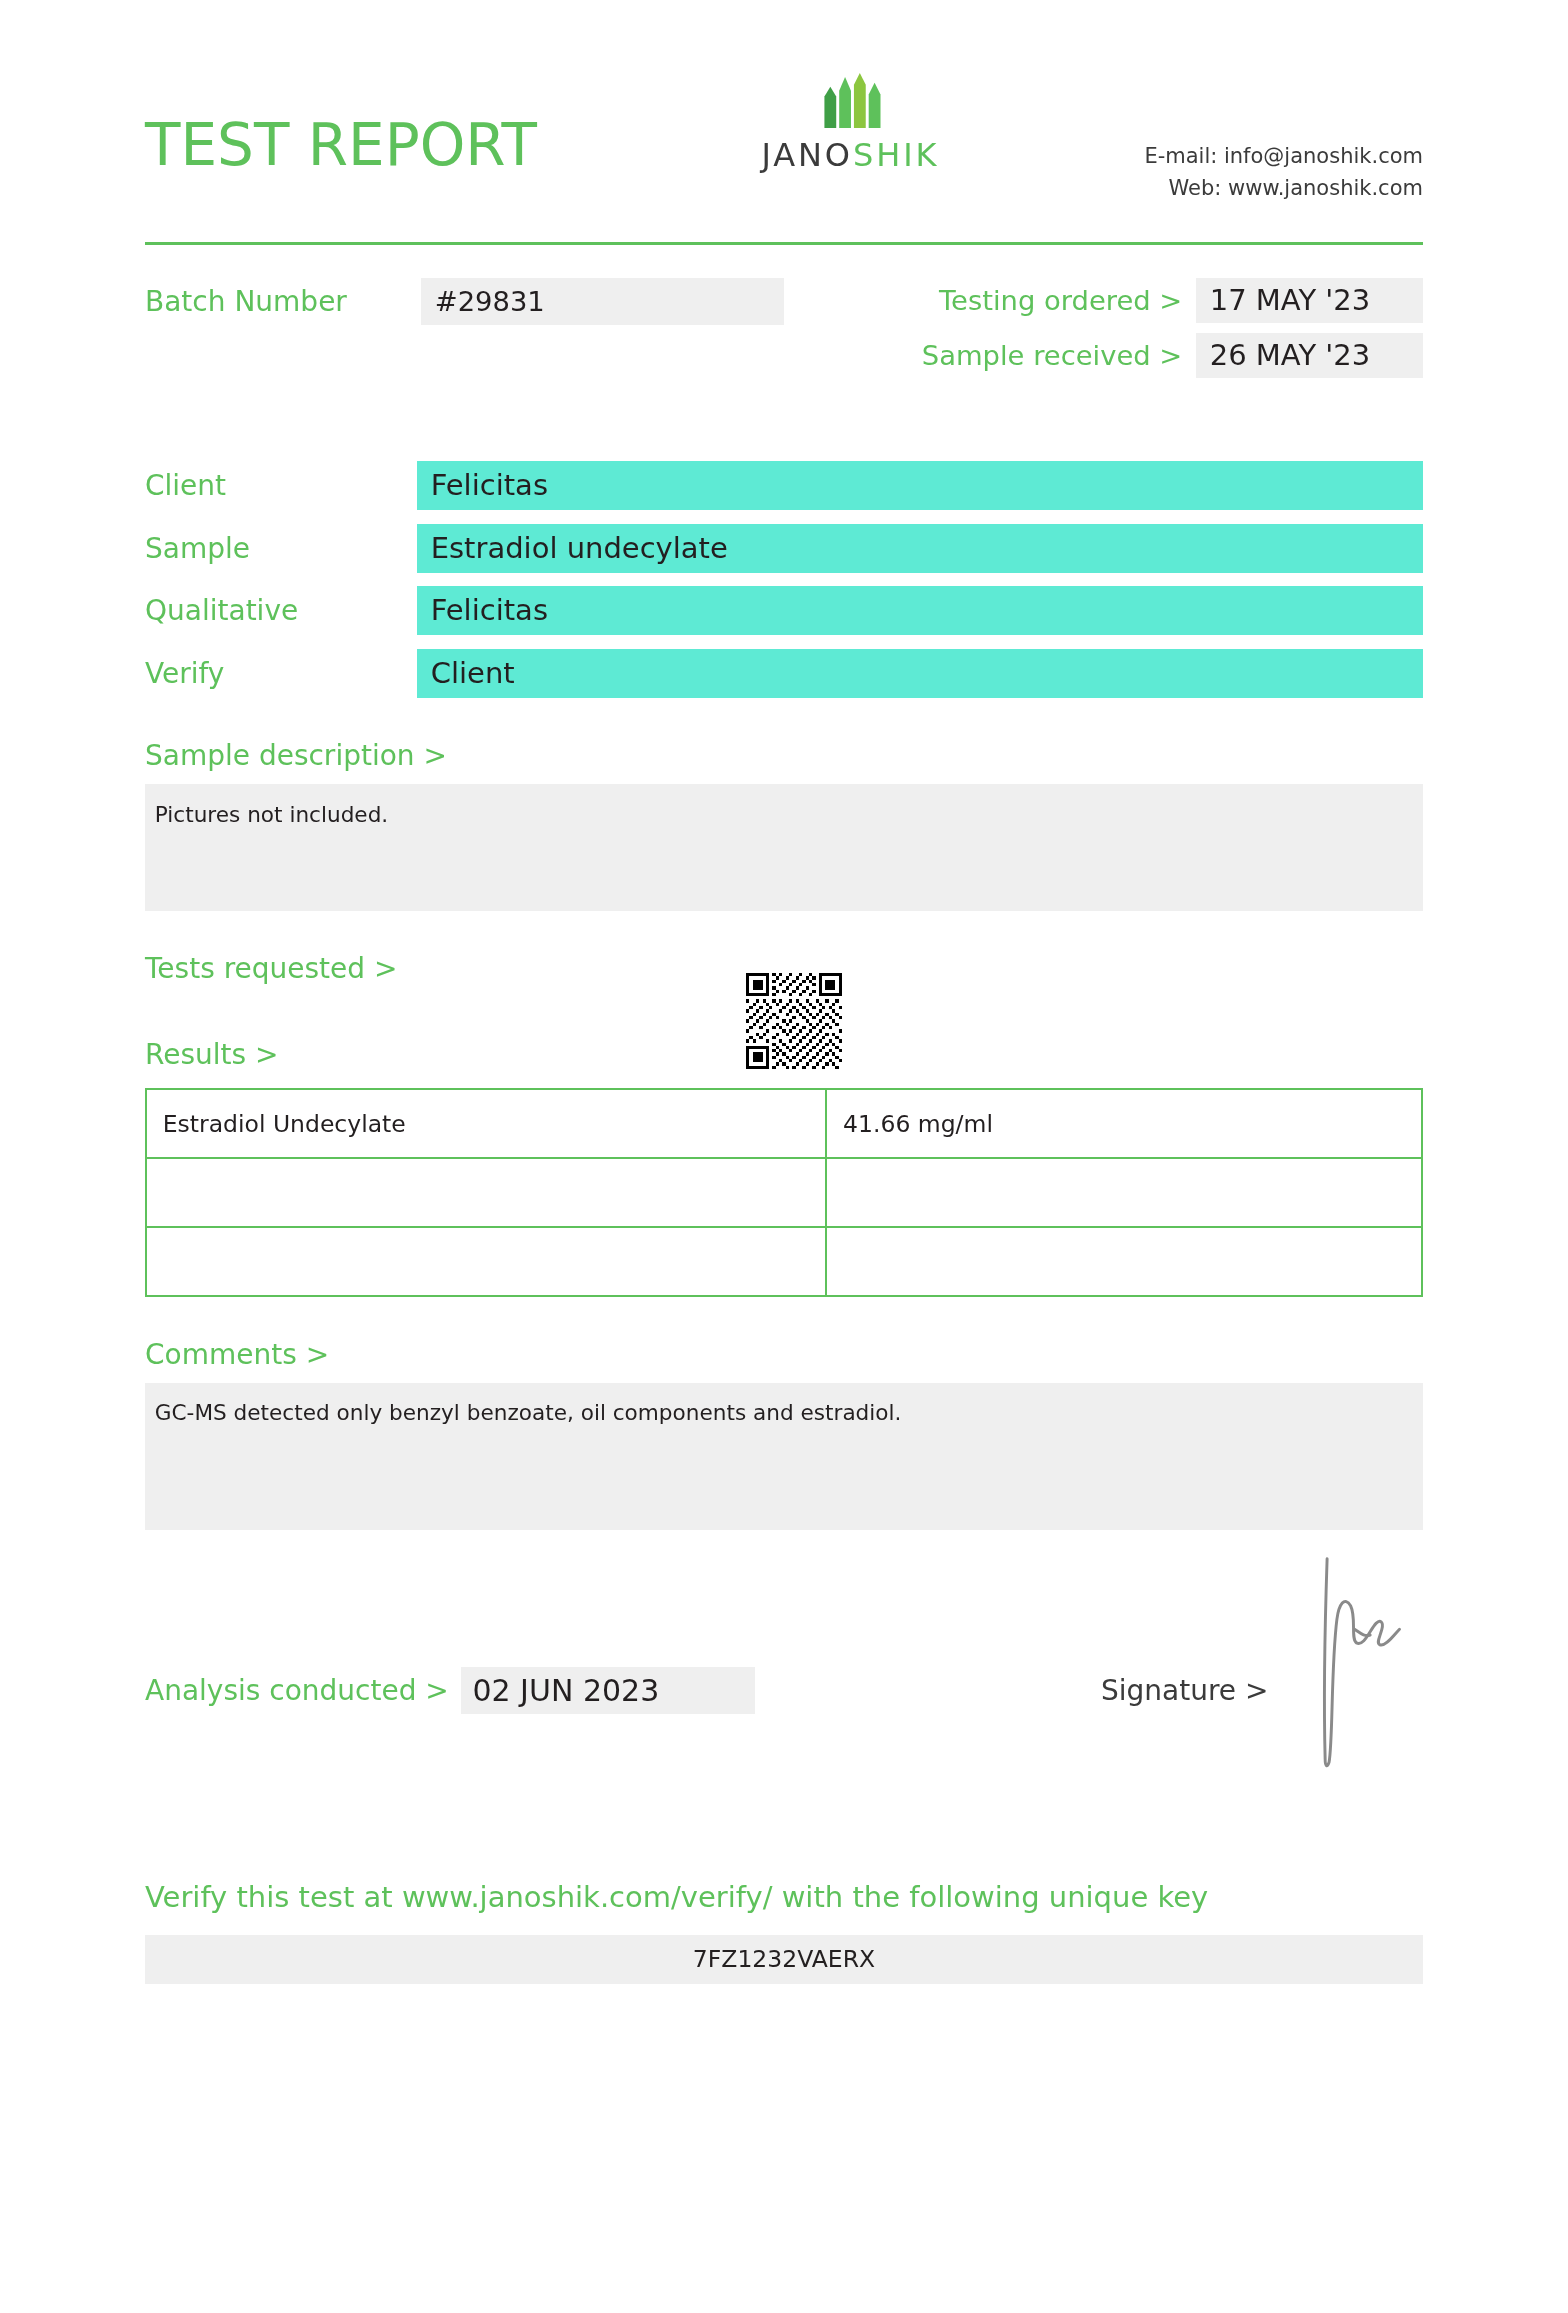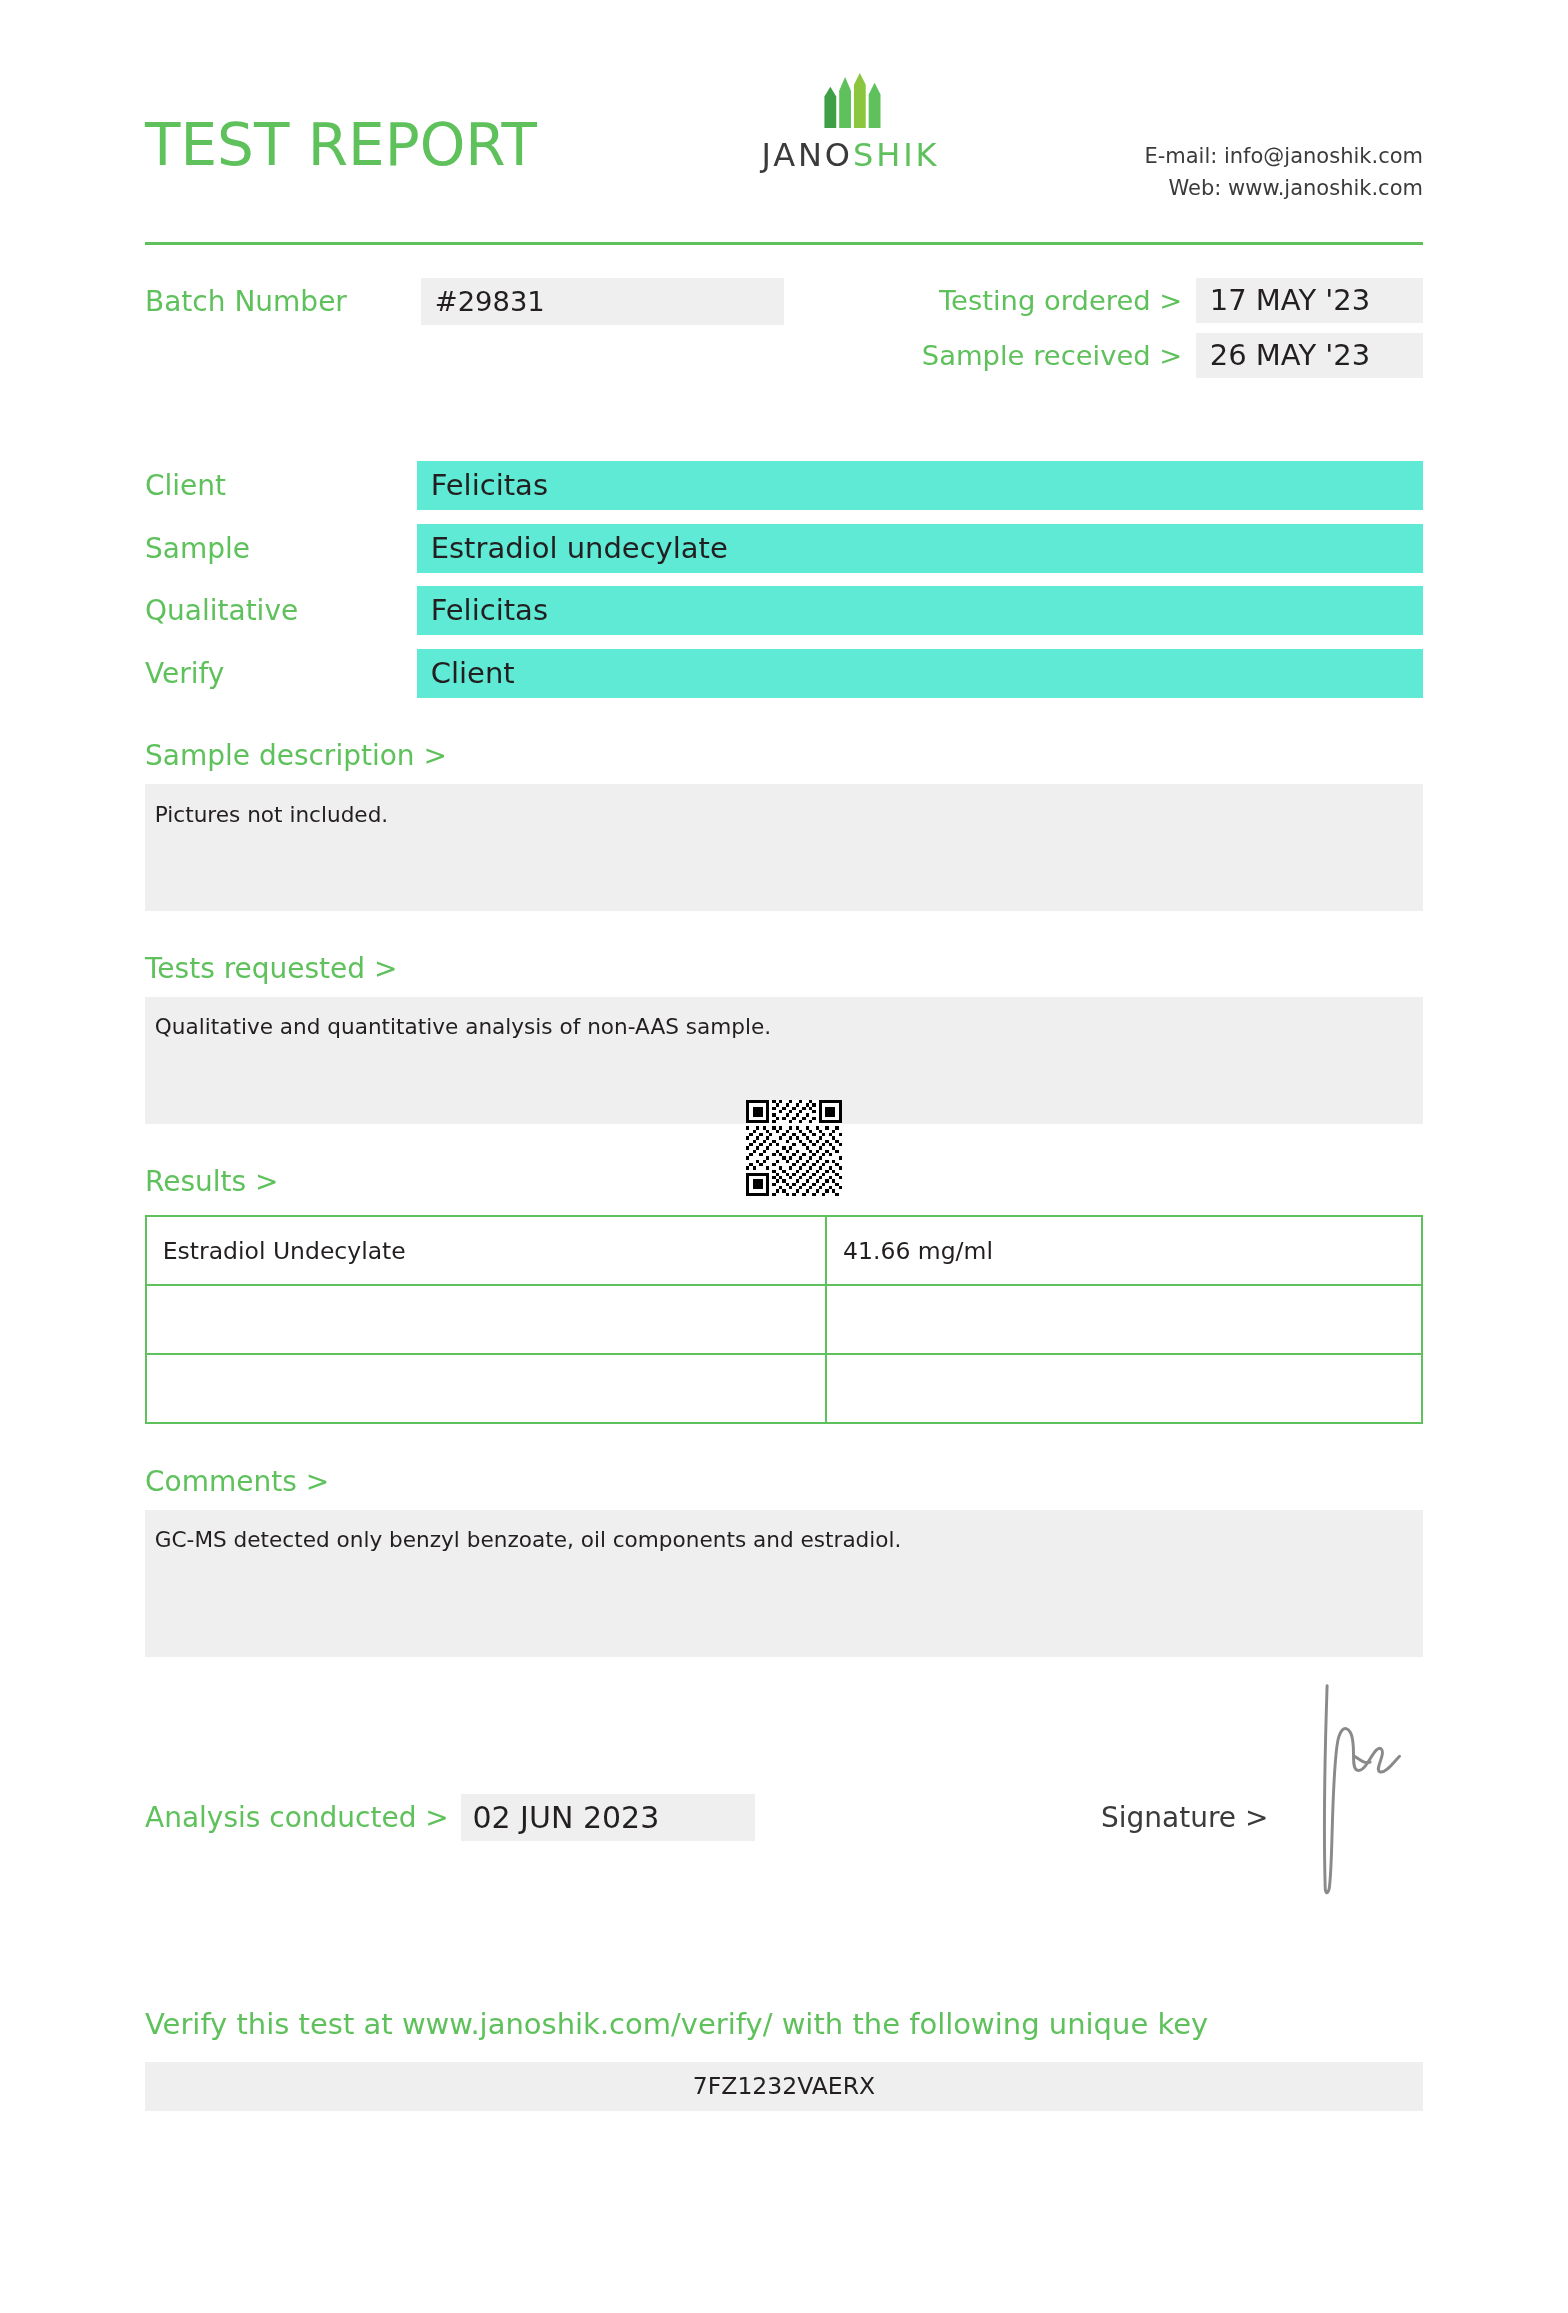--- a/index.html
+++ b/index.html
@@ -305,23 +305,20 @@
       <div class="info-val">Client</div>
     </div>
   </div>
 
   <div class="section-title">Sample description &gt;</div>
   <div class="section-box box-desc">
     <div>Pictures not included.</div>
   </div>
 
   <div class="section-title">Tests requested &gt;</div>
-  <div class="section-box box-tests">
-    <div>Qualitative and quantitative analysis of non-AAS sample.</div>
-  </div>
 
   <div class="results-head">
     <div class="section-title">Results &gt;</div>
     <svg class="qr" viewBox="0 0 29 29" shape-rendering="crispEdges">
       <rect width="29" height="29" fill="#ffffff"></rect>
       <g fill="#000000">
         <rect x="0" y="0" width="7" height="1"></rect>
           <rect x="0" y="6" width="7" height="1"></rect>
         <rect x="0" y="0" width="1" height="7"></rect>
           <rect x="6" y="0" width="1" height="7"></rect>

